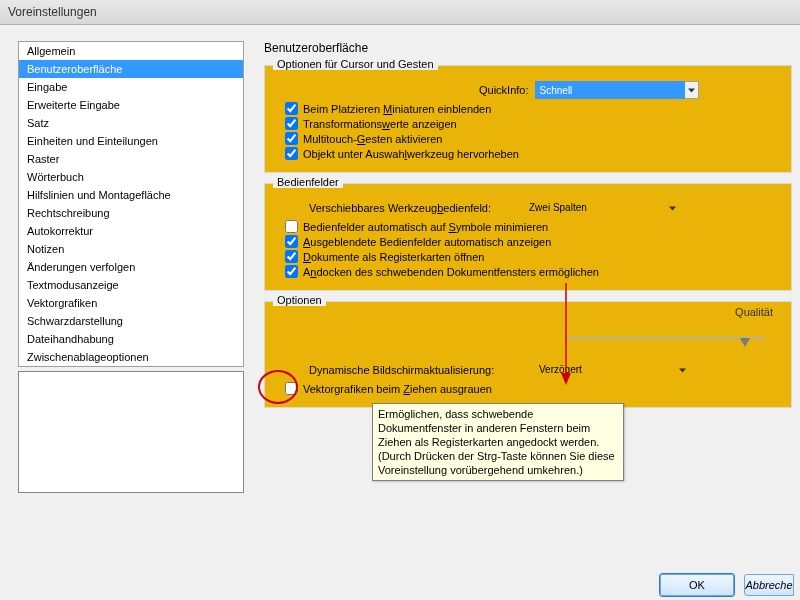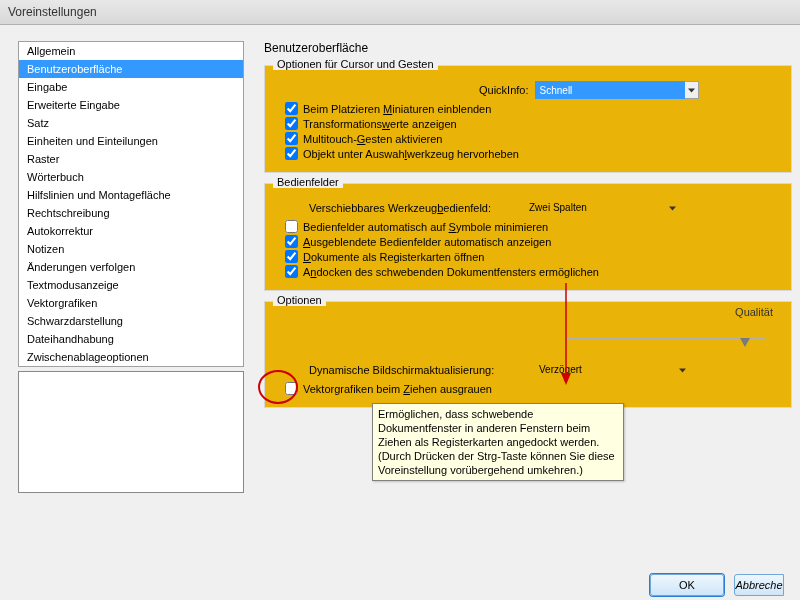--- a/index.html
+++ b/index.html
@@ -165,21 +165,21 @@
     line-height: 14px;
     width: 240px;
     box-shadow: 1px 1px 2px rgba(0,0,0,.2);
     z-index: 10;
   }
   .footer {
     position: absolute;
     right: 0; bottom: 0;
     height: 30px;
     display: flex; align-items: center; gap: 10px;
-    padding-right: 16px;
+    padding-right: 6px;
   }
   .btn {
     min-width: 74px; height: 22px;
     border: 1px solid #6fa8d8;
     background: linear-gradient(#eef6fd, #cfe6f9);
     border-radius: 3px;
     display: inline-flex; align-items: center; justify-content: center;
     font-size: 11px;
     box-sizing: border-box;
   }

